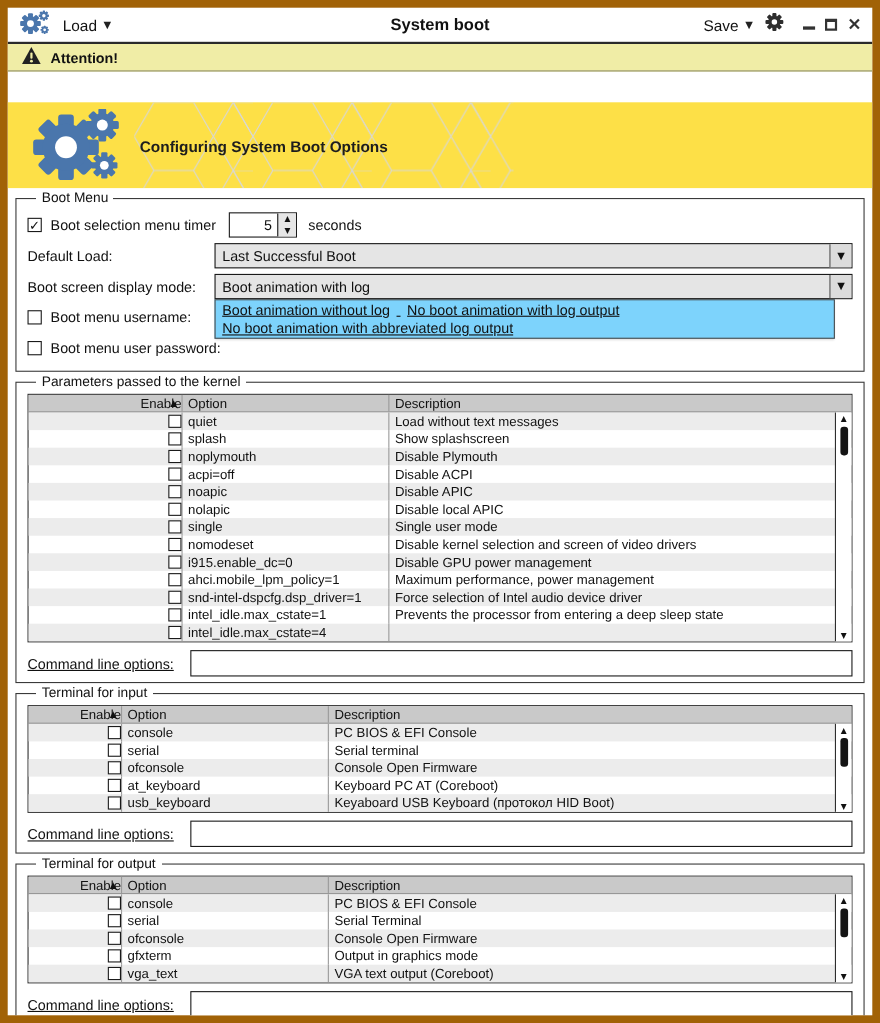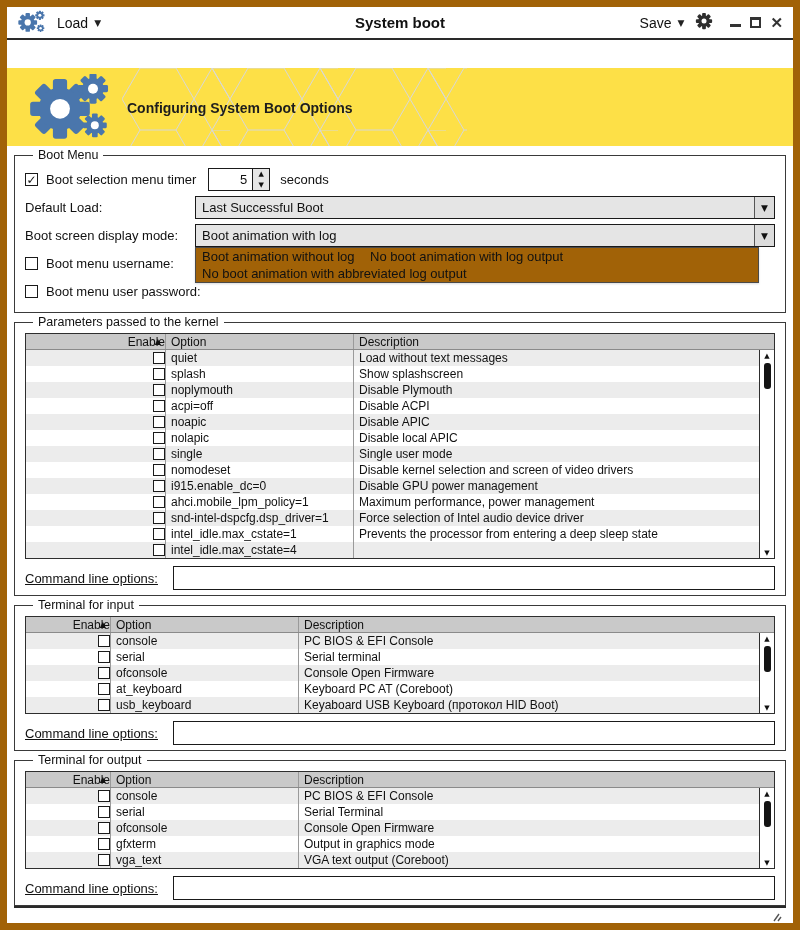--- a/index.html
+++ b/index.html
@@ -38,21 +38,21 @@
   .bm-label { width: 170px; }
   .cb { width: 13px; height: 13px; border: 1.5px solid #1a1a1a; background: #fff; display: inline-flex; align-items: center; justify-content: center; font-size: 12px; line-height: 1; margin-right: 8px; flex: 0 0 13px; font-family: "DejaVu Sans", sans-serif; }
   .spin { display: flex; width: 62px; height: 23px; border: 1px solid #1a1a1a; margin: 0 10px 0 12px; }
   .spin-val { flex: 1; text-align: right; padding: 3px 5px 0 0; font-size: 13px; }
   .spin-btns { width: 17px; border-left: 1px solid #1a1a1a; background: #e6e6e6; display: flex; flex-direction: column; }
   .spin-btns span { flex: 1; display: flex; align-items: center; justify-content: center; font-size: 7px; color: #111; font-family: "DejaVu Sans", sans-serif; }
   .combo-wrap { flex: 1; position: relative; height: 23px; }
   .combo { display: flex; height: 23px; border: 1px solid #1a1a1a; background: #e5e5e5; }
   .combo-text { flex: 1; padding: 3px 6px 0 6px; font-size: 13px; white-space: nowrap; overflow: hidden; }
   .combo-arrow { width: 20px; border-left: 1px solid #555; background: #dcdcdc; display: flex; align-items: center; justify-content: center; font-size: 9px; color: #111; font-family: "DejaVu Sans", sans-serif; }
-  .dd-list { position: absolute; left: 0; right: 16px; top: 23px; background: #a16207; border: 1px solid #4a4a4a; z-index: 30; box-shadow: 0 1px 2px rgba(0,0,0,.15); }
+  .dd-list { position: absolute; left: 0; right: 16px; top: 23px; background: #7dd3fc; border: 1px solid #4a4a4a; z-index: 30; box-shadow: 0 1px 2px rgba(0,0,0,.15); text-decoration: underline; }
   .dd-item { height: 17px; line-height: 17px; padding: 0 6px; font-size: 13px; white-space: nowrap; }
 
   
   .table { position: relative; border: 1px solid #2e2e2e; margin-top: 2px; font-size: 12px; background: #fff; }
   .t-head { display: flex; height: 16px; background: #c9c9c9; border-bottom: 1px solid #8a8a8a; align-items: center; }
   .t-row { display: flex; height: 16px; align-items: center; }
   .t-body .t-row:nth-of-type(odd) { background: #ececec; }
   .c-enable { width: 140px; flex: 0 0 140px; border-right: 1px solid #9a9a9a; display: flex; align-items: center; justify-content: flex-end; height: 100%; position: relative; }
   .c-option { width: 188px; flex: 0 0 188px; border-right: 1px solid #9a9a9a; padding: 0 5px; height: 100%; display: flex; align-items: center; white-space: nowrap; overflow: hidden; }
   .c-desc { flex: 1; padding: 0 5px; height: 100%; display: flex; align-items: center; white-space: nowrap; overflow: hidden; padding-right: 18px; }
@@ -120,20 +120,30 @@
         </svg>
       </span>
       <span class="win-controls">
         <span class="wc-min"></span>
         <span class="wc-max"></span>
         <span class="wc-close">✕</span>
       </span>
     </div>
   </div>
 
+  <div class="attention">
+    <span>
+      <svg width="19" height="17" viewBox="0 0 24 22">
+        <path d="M12 1 L23 21 H1 Z" fill="#222"></path>
+        <rect x="10.8" y="7.5" width="2.6" height="7.2" rx="1.2" fill="#f0eda6"></rect>
+        <circle cx="12.1" cy="17.6" r="1.7" fill="#f0eda6"></circle>
+      </svg>
+    </span>
+    <span>Attention!</span>
+  </div>
 
   <div class="banner">
     <span class="hexes">
       <svg width="345" height="78">
         <defs>
           <pattern id="hex" width="108" height="62" patternUnits="userSpaceOnUse">
             <path d="M72 31 L54 62 L18 62 L0 31 L18 0 L54 0 Z" fill="none" stroke="#d7d7d7" stroke-width="1"></path>
             <path d="M126 0 L108 31 L90 0 Z M90 0 L108 -31" fill="none" stroke="#d7d7d7" stroke-width="1"></path>
             <path d="M72 31 L90 0 M72 31 L90 62 M90 62 L108 31 L90 0" fill="none" stroke="#d7d7d7" stroke-width="1"></path>
           </pattern>

